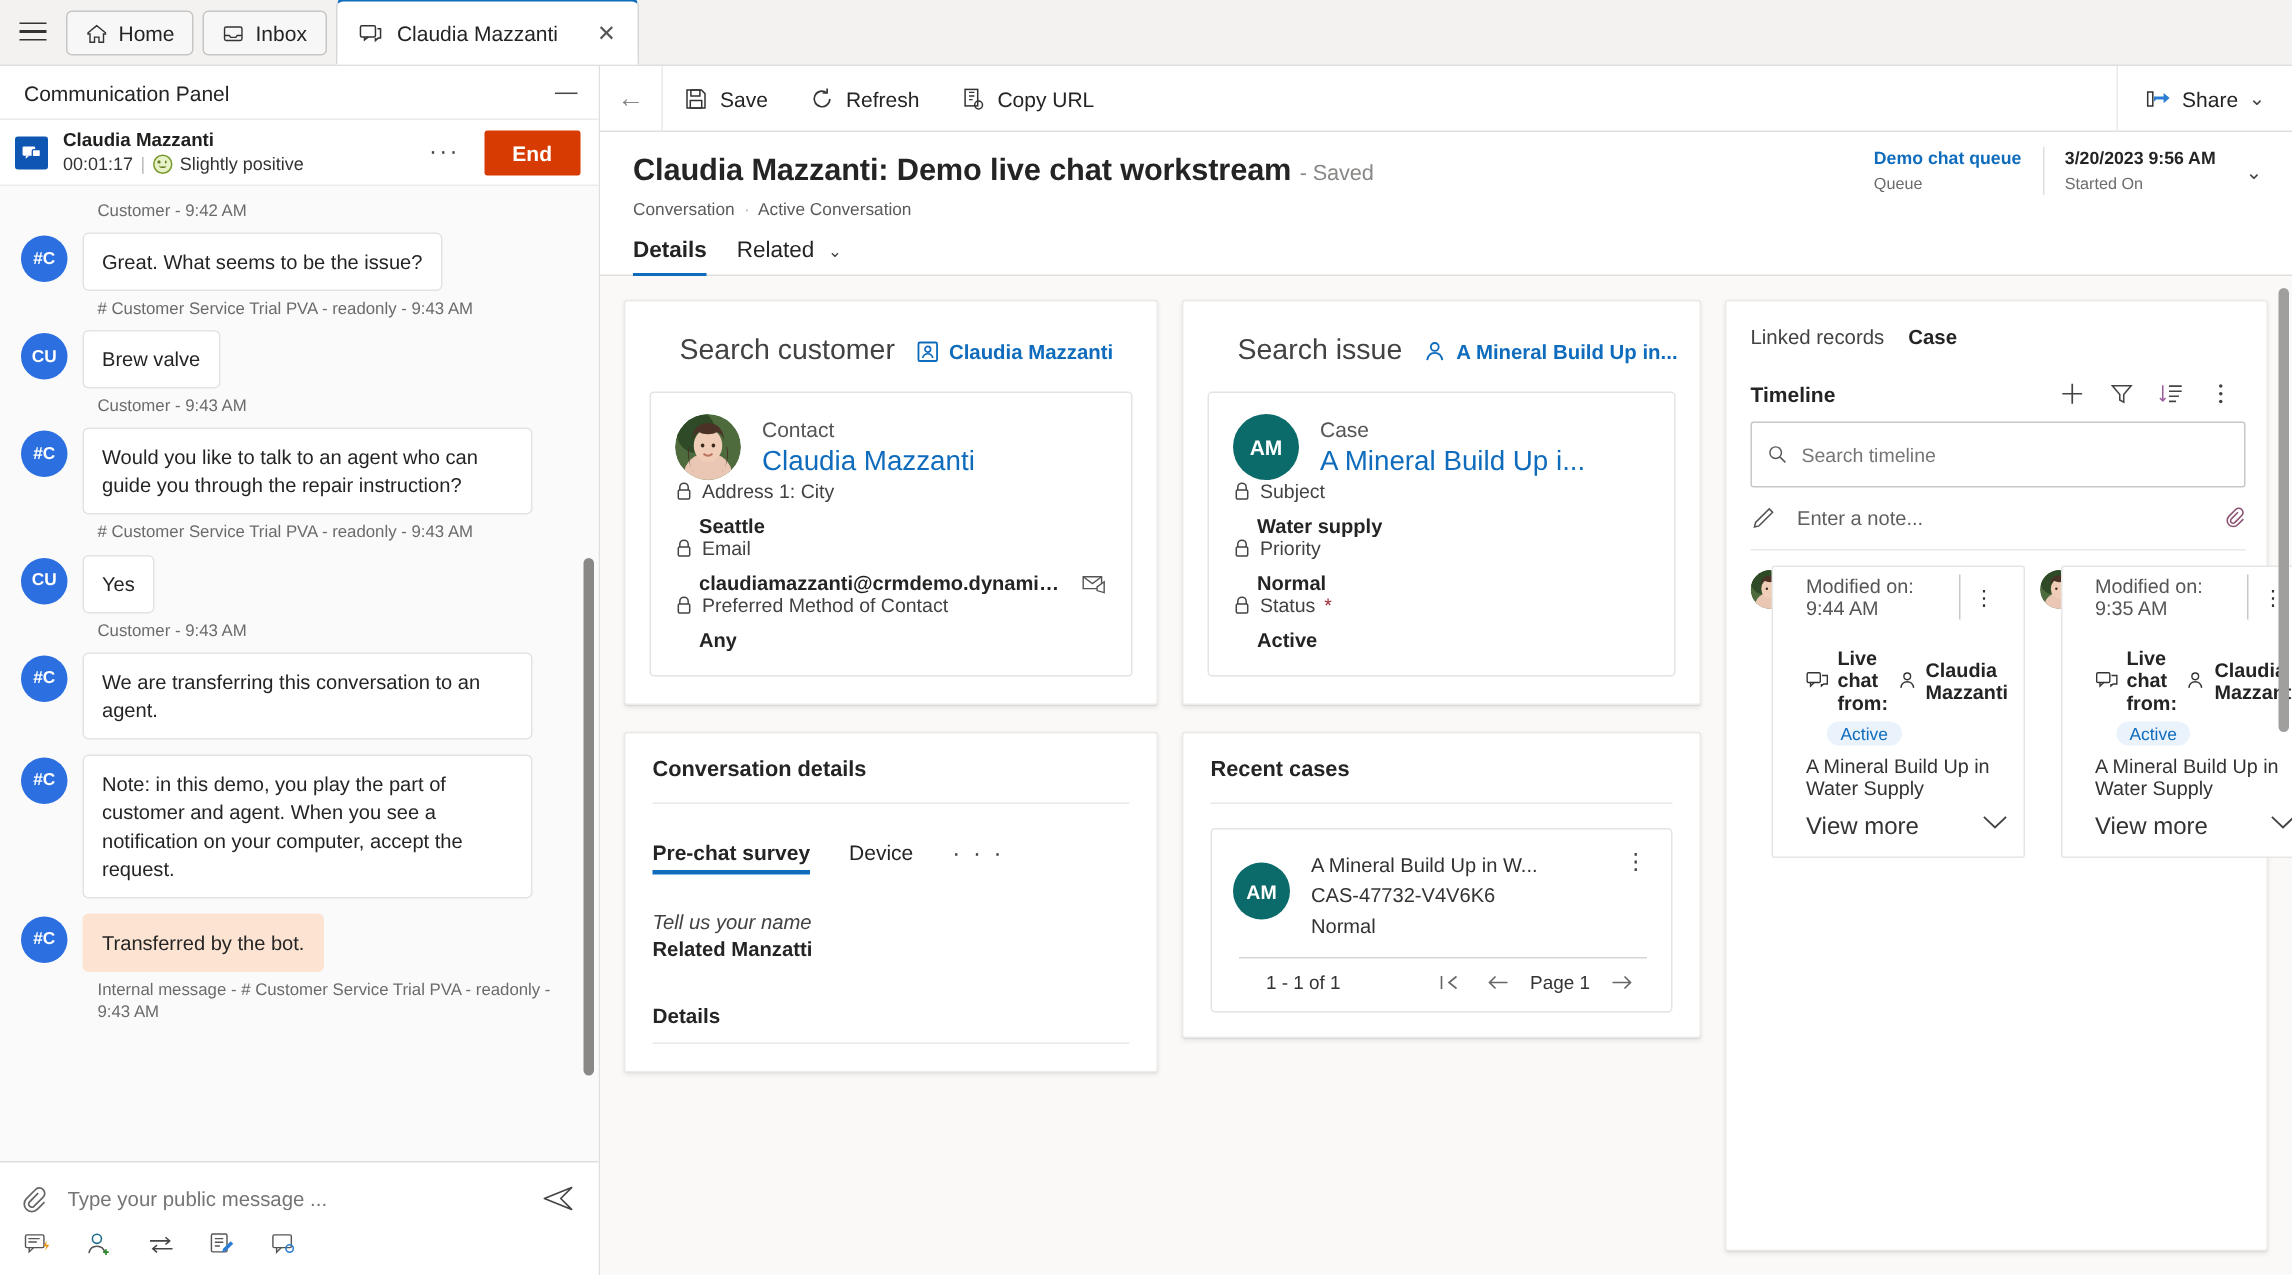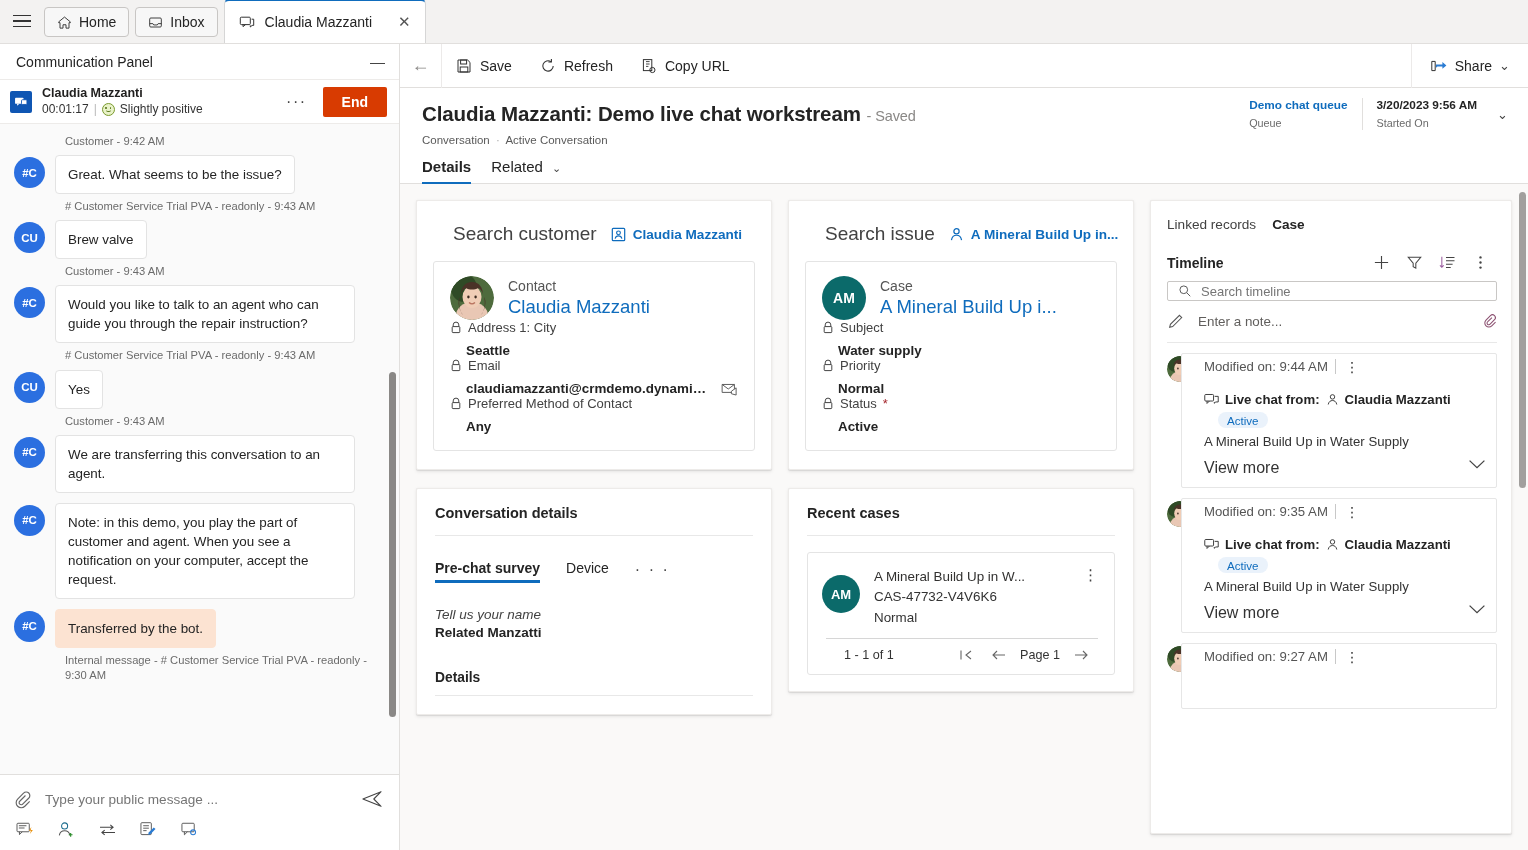--- a/index.html
+++ b/index.html
@@ -209,27 +209,27 @@
   .pager .plab { padding:0 4px; }
 
   
   .linked { display:flex; align-items:center; gap:16px; padding:16px 0 0 16px; }
   .linked .lbl { font-size:13.6px; color:#424242; }
   .linked .val { font-size:13.6px; font-weight:700; color:#242424; cursor:pointer; }
   .tl-head { display:flex; align-items:center; padding:22px 14px 0 16px; }
   .tl-head .ttl { font-size:14px; font-weight:700; flex:1; }
   .tl-head .ico { padding:0 8px; cursor:pointer; }
   .tl-search { margin:10px 14px 0 16px; border:1px solid #c9c7c5; border-radius:2px;
-               height:20px; display:flex; align-items:center; gap:9px; padding:0 10px; }
+               height:44px; display:flex; align-items:center; gap:9px; padding:0 10px; }
   .tl-search input { border:none; outline:none; font-size:13px; color:#605e5c;
                      font-family:inherit; flex:1; background:transparent; }
   .tl-note { margin:0 14px 0 16px; display:flex; align-items:center; gap:14px;
              height:42px; border-bottom:1px solid #e8e8e8; }
   .tl-note .np { flex:1; font-size:13.4px; color:#605e5c; }
-  .tl-items { padding:10px 14px 0 16px; display:flex; flex-direction:column; gap:10px; }
+  .tl-items { padding:10px 14px 0 16px; display:flex; flex-direction:row; gap:10px; }
   .tl-item { display:flex; gap:0; align-items:flex-start; }
   .tl-ava { width:26px;height:26px;border-radius:50%;flex:0 0 auto; margin-top:3px; overflow:hidden; }
   .tl-body { flex:1; border:1px solid #e6e6e6; border-radius:2px; margin-left:-12px;
              padding:5px 10px 10px 22px; background:#fff; min-width:0; }
   .tl-top { display:flex; align-items:center; gap:0; }
   .tl-when { font-size:13.2px; color:#555; border-right:1px solid #c8c8c8; padding-right:7px; }
   .tl-dots { padding:0 9px; color:#333; font-size:14px; line-height:1; cursor:pointer; }
   .tl-line1 { margin-top:18px; font-size:13.2px; font-weight:700; color:#242424;
               display:flex; align-items:center; gap:6px; flex-wrap:nowrap; }
   .badge { display:inline-block; background:#eaf2fb; color:#0f6cbd; font-size:11.6px;
@@ -344,21 +344,21 @@
             <div style="height: 8px;"></div>
             <div class="msg-row">
               <div class="avatar-c">#C</div>
               <div class="bubble">Note: in this demo, you play the part of customer and agent. When you see a notification on your computer, accept the request.</div>
             </div>
             <div style="height: 8px;"></div>
             <div class="msg-row">
               <div class="avatar-c">#C</div>
               <div class="bubble internal">Transferred by the bot.</div>
             </div>
-            <div class="meta">Internal message - # Customer Service Trial PVA - readonly - 9:30 AM</div>
+            <div class="meta">Internal message - # Customer Service Trial PVA - readonly - 9:43 AM</div>
           </div>
         <div class="chat-scroll"></div>
       </div>
 
       <div class="composer">
         <div class="composer-row">
           <span class="ico">
             <svg width="17" height="19" viewBox="0 0 16 18">
                 <path d="M10.8 5.2 5.6 10.4a2 2 0 1 0 2.8 2.8l5.4-5.4a3.4 3.4 0 1 0-4.8-4.8L3.4 8.6a4.8 4.8 0 0 0 6.8 6.8l4.6-4.6" fill="none" stroke="#666" stroke-width="1.1"></path>
               </svg>

